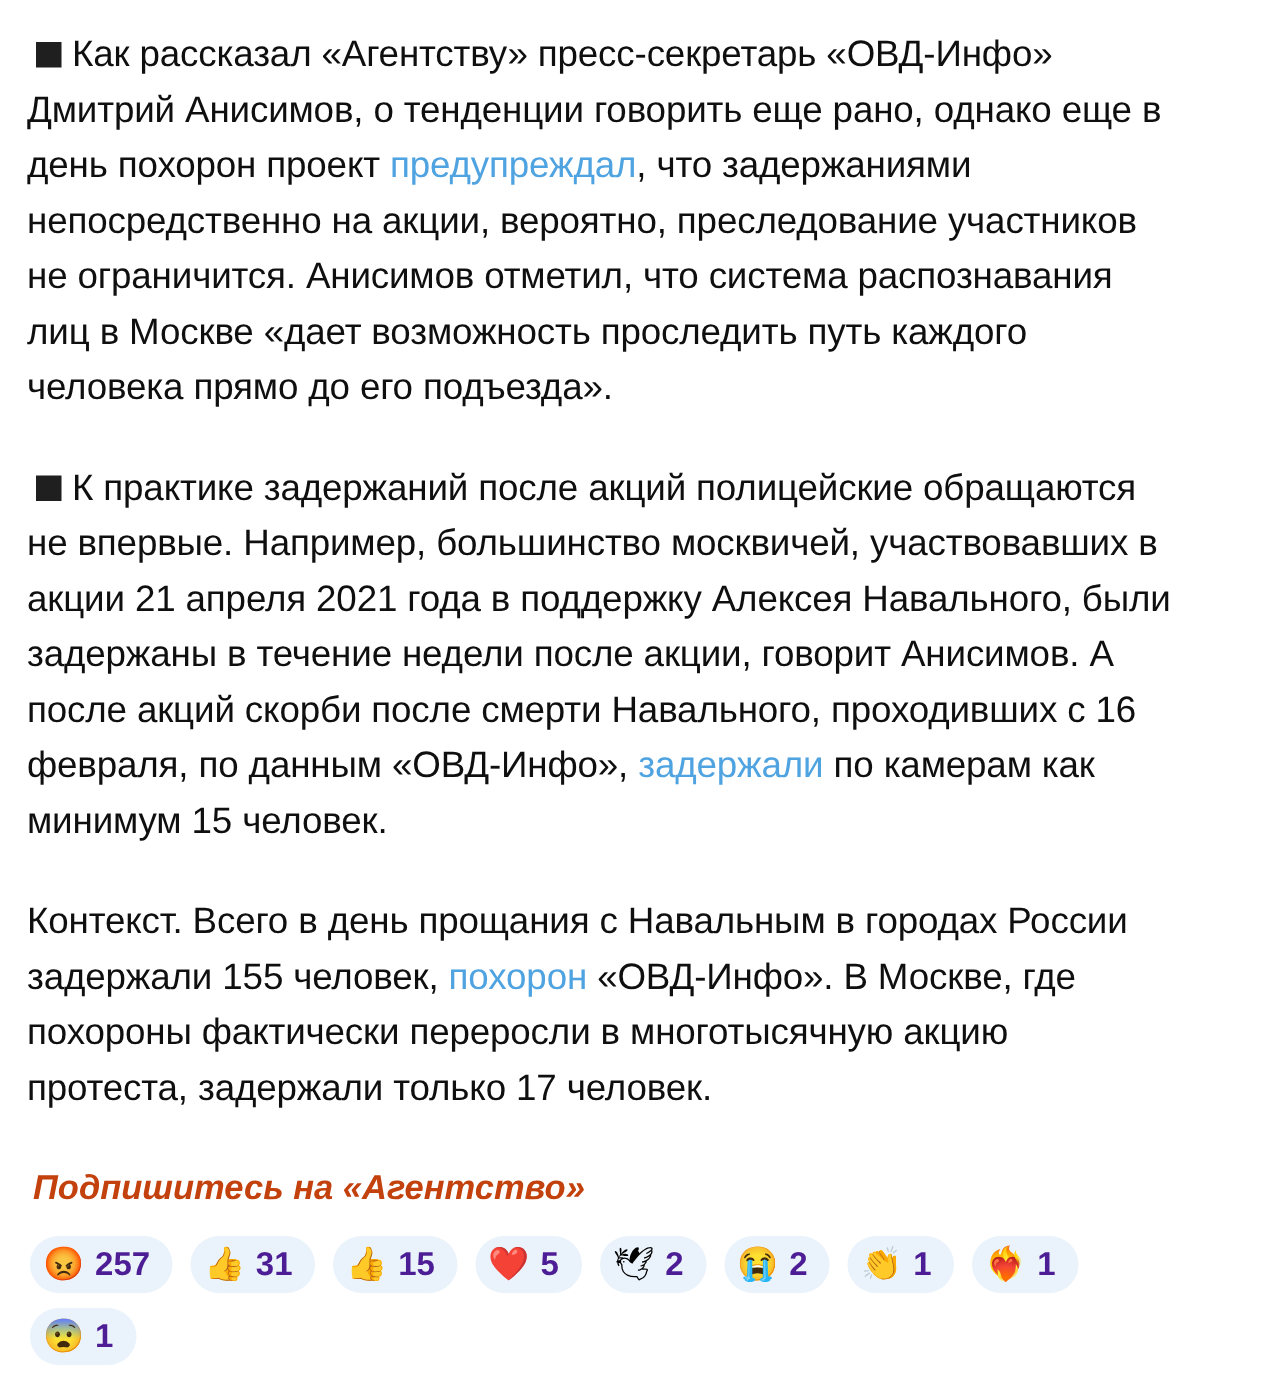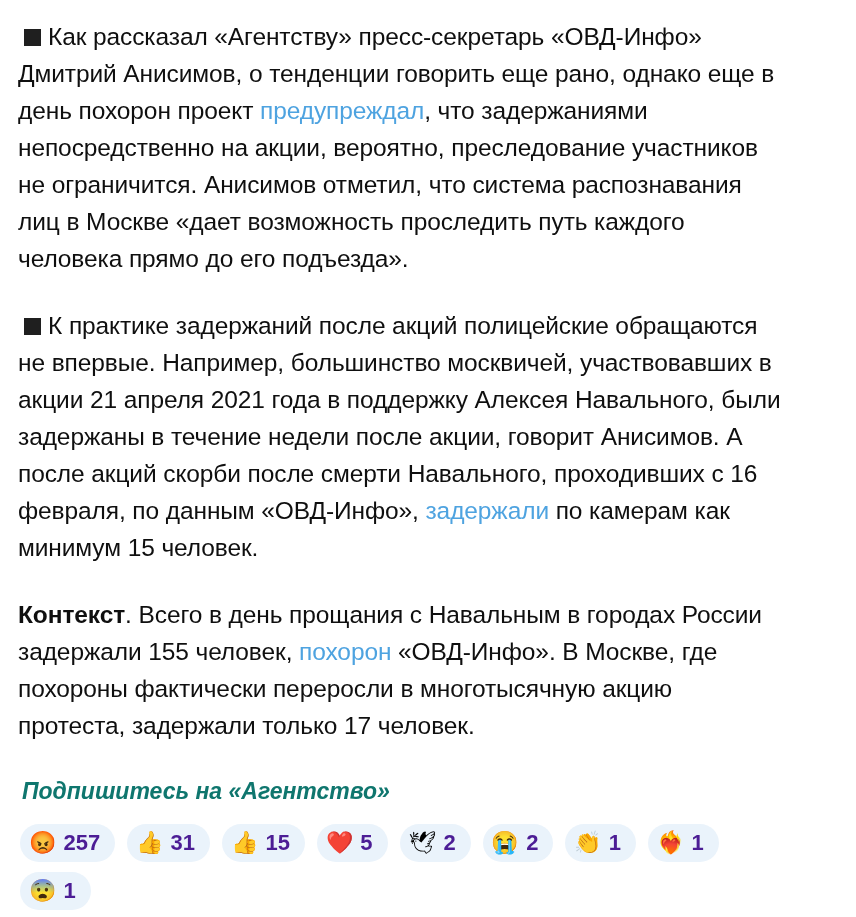--- a/index.html
+++ b/index.html
@@ -37,29 +37,29 @@
     margin-right: 7px;
     margin-left: 6px;
     position: relative;
     top: 1px;
   }
   a.link {
     color: #4ea3e0;
     text-decoration: none;
   }
   .bold {
-    font-weight: bold;
+    font-weight: normal;
     margin-top: 44px;
   }
   .subscribe {
     font-size: 23px;
     line-height: 30px;
     font-style: italic;
     font-weight: bold;
-    color: #0f766e;
+    color: #c2410c;
     margin: 0 0 18px 4px;
     text-decoration: none;
     display: inline-block;
   }
   .reactions {
     display: flex;
     flex-wrap: wrap;
     gap: 10px 12px;
     margin: 0 0 0 2px;
     padding-bottom: 6px;

